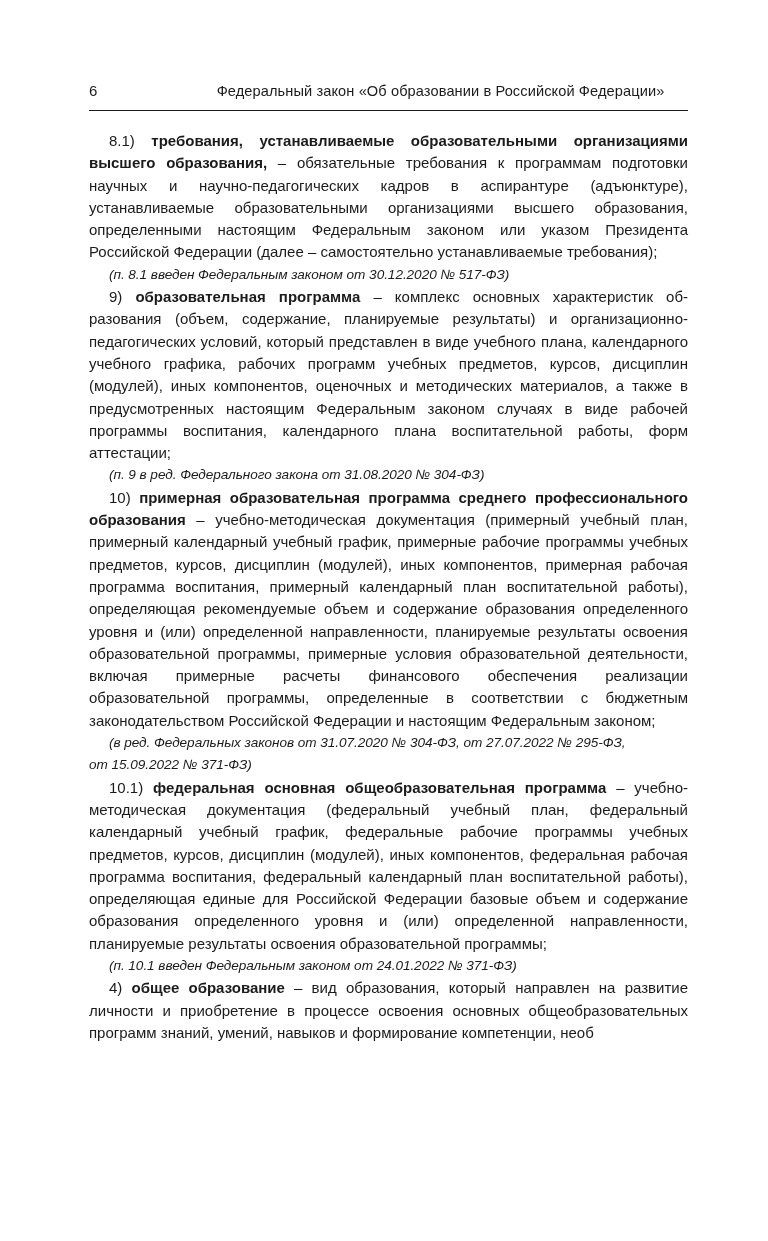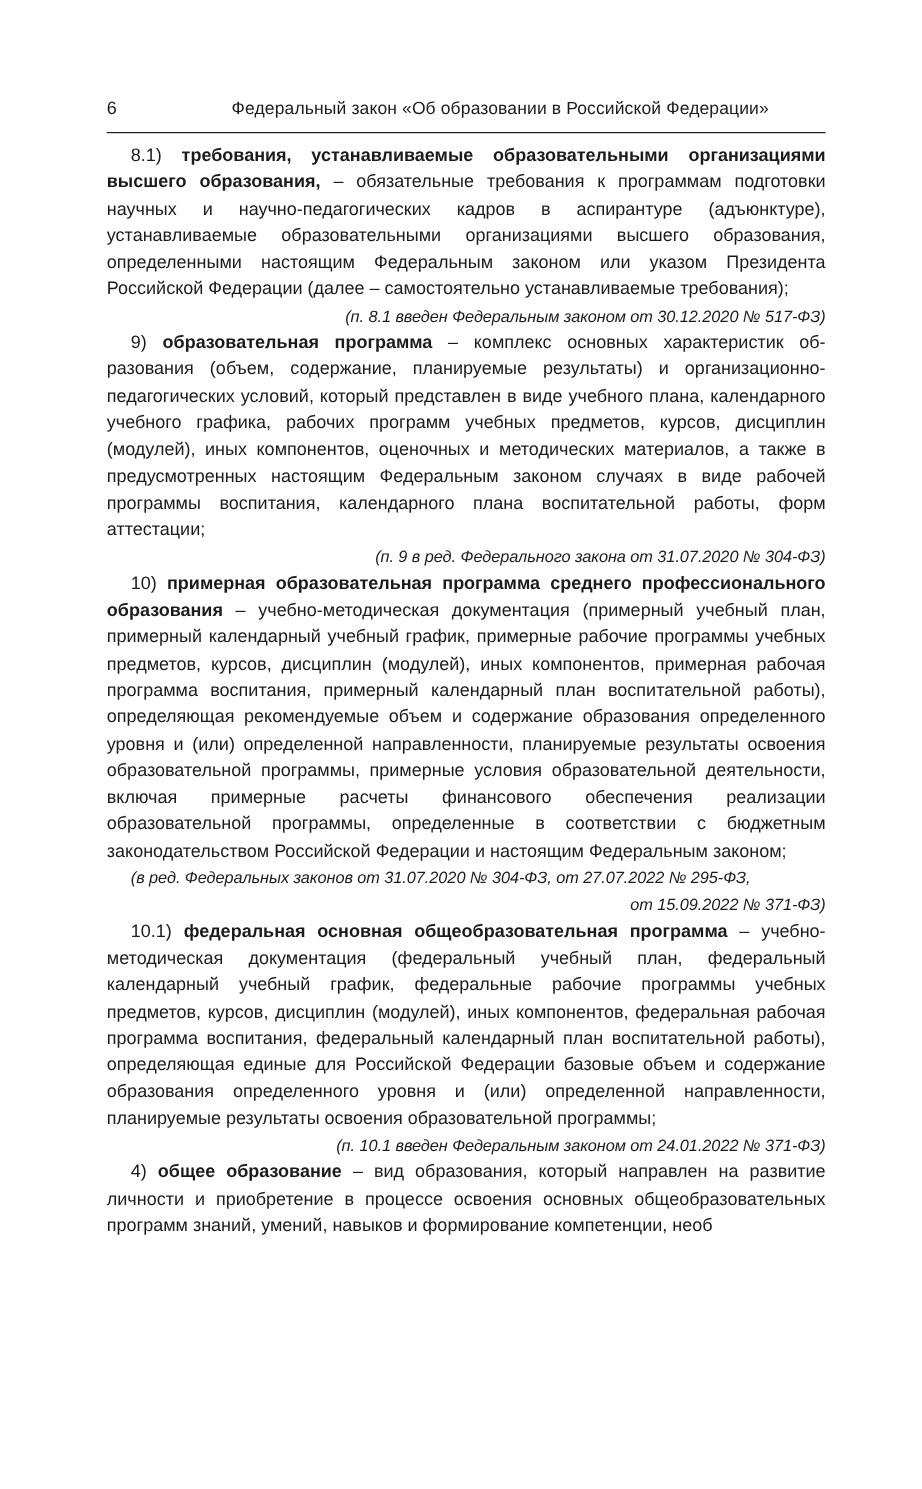--- a/index.html
+++ b/index.html
@@ -39,38 +39,38 @@
     color: #1b1b1b;
   }
   .folio {
     width: 104px;
     flex: 0 0 104px;
     font-size: 15px;
     text-align: left;
   }
   .head-title {
     flex: 1 1 auto;
-    text-align: left;
+    text-align: center;
     white-space: nowrap;
     font-size: 14.6px;
   }
   .head-rule {
     position: absolute;
     left: 89px;
     top: 110px;
     width: 599px;
     height: 1.4px;
     background: #1b1b1b;
   }
 
   
   .column {
     position: absolute;
     left: 89px;
-    top: 119px;
+    top: 130px;
     width: 599px;
   }
 
   p {
     margin: 0;
     font-size: 15px;
     line-height: 22.3px;
     text-align: justify;
     text-justify: inter-word;
     hyphens: manual;
@@ -80,21 +80,21 @@
   p.body {
     text-indent: 20px;
   }
 
   
   p.note {
     font-style: italic;
     font-size: 13.6px;
     line-height: 22.3px;
     text-indent: 20px;
-    text-align: right;
+    text-align: left;
     letter-spacing: -0.05px;
   }
   p.note.wrap {
     text-align: justify;
   }
 
   b, strong {
     font-weight: 700;
   }
 </style>
@@ -110,21 +110,21 @@
   <div class="head-rule"></div>
 
   <div class="column">
 
     <p class="body"><span>8.1)</span>&nbsp;<b>требования, устанавливаемые образовательными организациями высшего образования,</b> <span>– обязательные требования к программам подготов­ки научных и научно-педагогических кадров в аспирантуре (адъюнктуре), устанавливаемые образовательными организациями высшего образования, определенными настоящим Федеральным законом или указом Президента Российской Федерации (далее – самостоятельно устанавливаемые требо­вания);</span></p>
 
     <p class="note">(п. 8.1 введен Федеральным законом от 30.12.2020 № 517-ФЗ)</p>
 
     <p class="body"><span>9)</span>&nbsp;<b>образовательная программа</b> <span>– комплекс основных характеристик об­разования (объем, содержание, планируемые результаты) и организаци­онно-педагогических условий, который представлен в виде учебного плана, календарного учебного графика, рабочих программ учебных предметов, кур­сов, дисциплин (модулей), иных компонентов, оценочных и методических материалов, а также в предусмотренных настоящим Федеральным законом случаях в виде рабочей программы воспитания, календарного плана воспита­тельной работы, форм аттестации;</span></p>
 
-    <p class="note">(п. 9 в ред. Федерального закона от 31.07.2020 № 304-ФЗ)</p>
+    <p class="note">(п. 9 в ред. Федерального закона от 31.08.2020 № 304-ФЗ)</p>
 
     <p class="body"><span>10)</span>&nbsp;<b>примерная образовательная программа среднего профессионально­го образования</b> <span>– учебно-методическая документация (примерный учебный план, примерный календарный учебный график, примерные рабочие про­граммы учебных предметов, курсов, дисциплин (модулей), иных компонен­тов, примерная рабочая программа воспитания, примерный календарный план воспитательной работы), определяющая рекомендуемые объем и содержание образования определенного уровня и (или) определенной направленности, планируемые результаты освоения образовательной программы, примерные условия образовательной деятельности, включая примерные расчеты финан­сового обеспечения реализации образовательной программы, определенные в соответствии с бюджетным законодательством Российской Федерации и на­стоящим Федеральным законом;</span></p>
 
     <p class="note wrap">(в ред. Федеральных законов от 31.07.2020 № 304-ФЗ, от 27.07.2022 № 295-ФЗ,</p>
     <p class="note" style="text-indent:0;">от 15.09.2022 № 371-ФЗ)</p>
 
     <p class="body"><span>10.1)</span>&nbsp;<b>федеральная основная общеобразовательная программа</b> <span>– учеб­но-методическая документация (федеральный учебный план, федеральный календарный учебный график, федеральные рабочие программы учебных предметов, курсов, дисциплин (модулей), иных компонентов, федеральная рабочая программа воспитания, федеральный календарный план воспита­тельной работы), определяющая единые для Российской Федерации базовые объем и содержание образования определенного уровня и (или) определен­ной направленности, планируемые результаты освоения образовательной программы;</span></p>
 
     <p class="note">(п. 10.1 введен Федеральным законом от 24.01.2022 № 371-ФЗ)</p>
 

